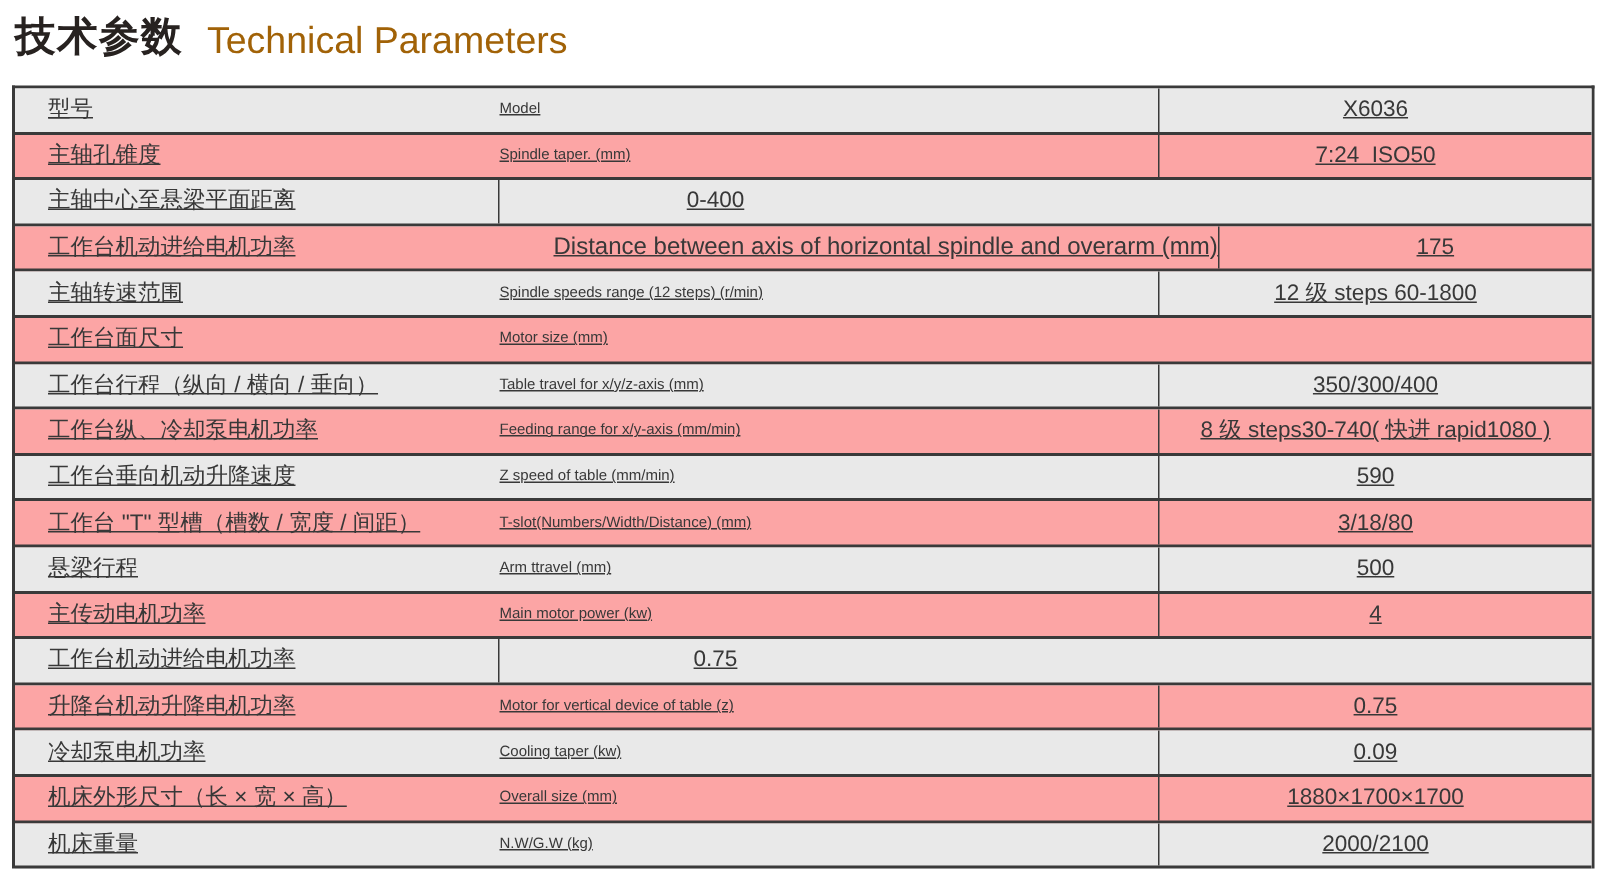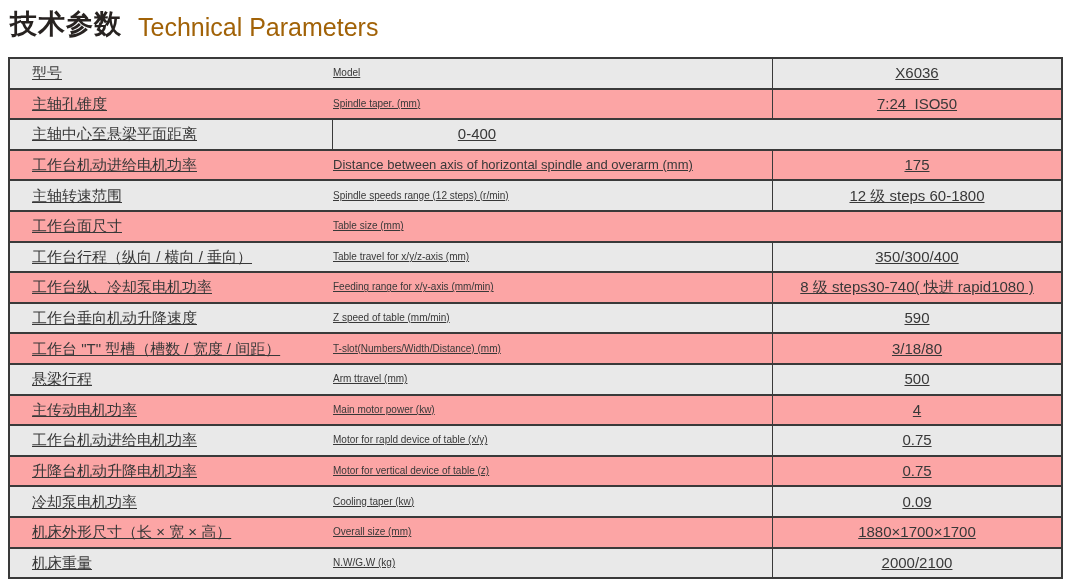--- a/index.html
+++ b/index.html
@@ -70,21 +70,22 @@
     width: 322px;
     flex: 0 0 322px;
     padding-left: 22px;
   }
   .cell-en {
     flex: 1 1 auto;
     padding-left: 1px;
     font-size: 10px;
   }
   .cell-en.small {
-    font-size: 13px;
+    font-size: 16px;
+    margin-left: 36px;
   }
   .cell-value {
     width: 289px;
     flex: 0 0 289px;
     border-left: 1px solid #3a3a3a;
     align-self: stretch;
     display: flex;
     align-items: center;
     justify-content: center;
     white-space: pre;
@@ -120,21 +121,21 @@
         <div class="cell cell-en small">Distance between axis of horizontal spindle and overarm (mm)</div>
         <div class="cell cell-value">175</div>
       </div>
       <div class="spec-row shaded">
         <div class="cell cell-zh">主轴转速范围</div>
         <div class="cell cell-en">Spindle speeds range (12 steps) (r/min)</div>
         <div class="cell cell-value">12 级 steps 60-1800</div>
       </div>
       <div class="spec-row">
         <div class="cell cell-zh">工作台面尺寸</div>
-        <div class="cell cell-en">Table size (mm)</div>
+        <div class="cell cell-en">Motor size (mm)</div>
       </div>
       <div class="spec-row shaded">
         <div class="cell cell-zh">工作台行程（纵向 / 横向 / 垂向）</div>
         <div class="cell cell-en">Table travel for x/y/z-axis (mm)</div>
         <div class="cell cell-value">350/300/400</div>
       </div>
       <div class="spec-row">
         <div class="cell cell-zh">工作台纵、冷却泵电机功率</div>
         <div class="cell cell-en">Feeding range for x/y-axis (mm/min)</div>
         <div class="cell cell-value">8 级 steps30-740( 快进 rapid1080 )</div>
@@ -154,21 +155,20 @@
         <div class="cell cell-en">Arm ttravel (mm)</div>
         <div class="cell cell-value">500</div>
       </div>
       <div class="spec-row">
         <div class="cell cell-zh">主传动电机功率</div>
         <div class="cell cell-en">Main motor power (kw)</div>
         <div class="cell cell-value">4</div>
       </div>
       <div class="spec-row shaded">
         <div class="cell cell-zh">工作台机动进给电机功率</div>
-        <div class="cell cell-en">Motor for rapld device of table (x/y)</div>
         <div class="cell cell-value">0.75</div>
       </div>
       <div class="spec-row">
         <div class="cell cell-zh">升降台机动升降电机功率</div>
         <div class="cell cell-en">Motor for vertical device of table (z)</div>
         <div class="cell cell-value">0.75</div>
       </div>
       <div class="spec-row shaded">
         <div class="cell cell-zh">冷却泵电机功率</div>
         <div class="cell cell-en">Cooling taper (kw)</div>

